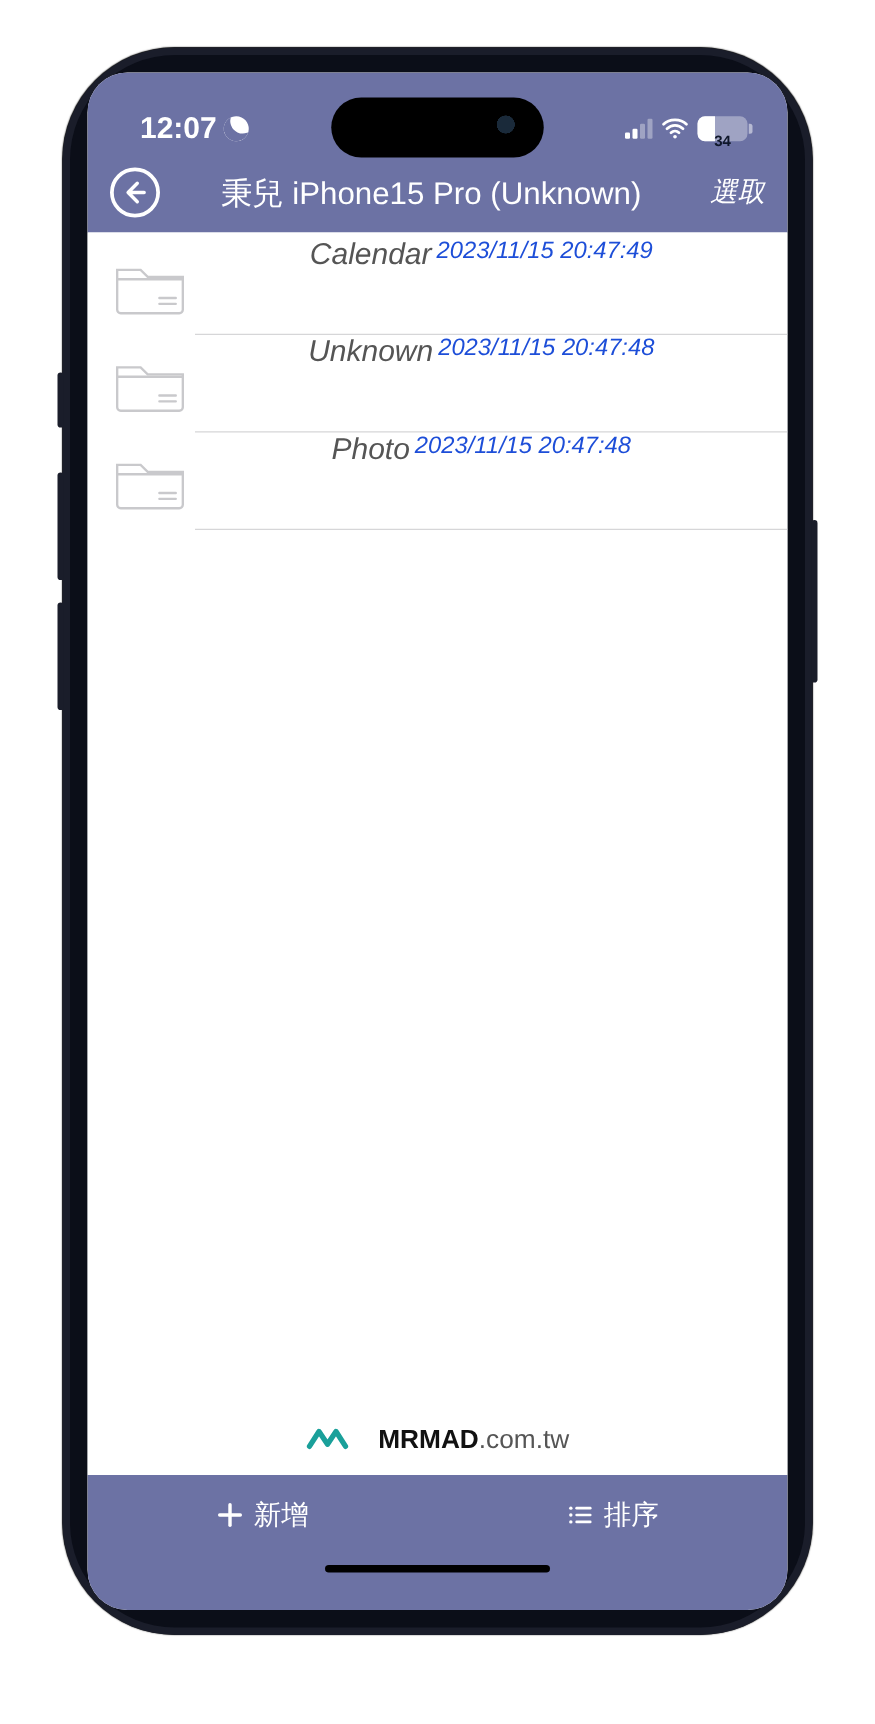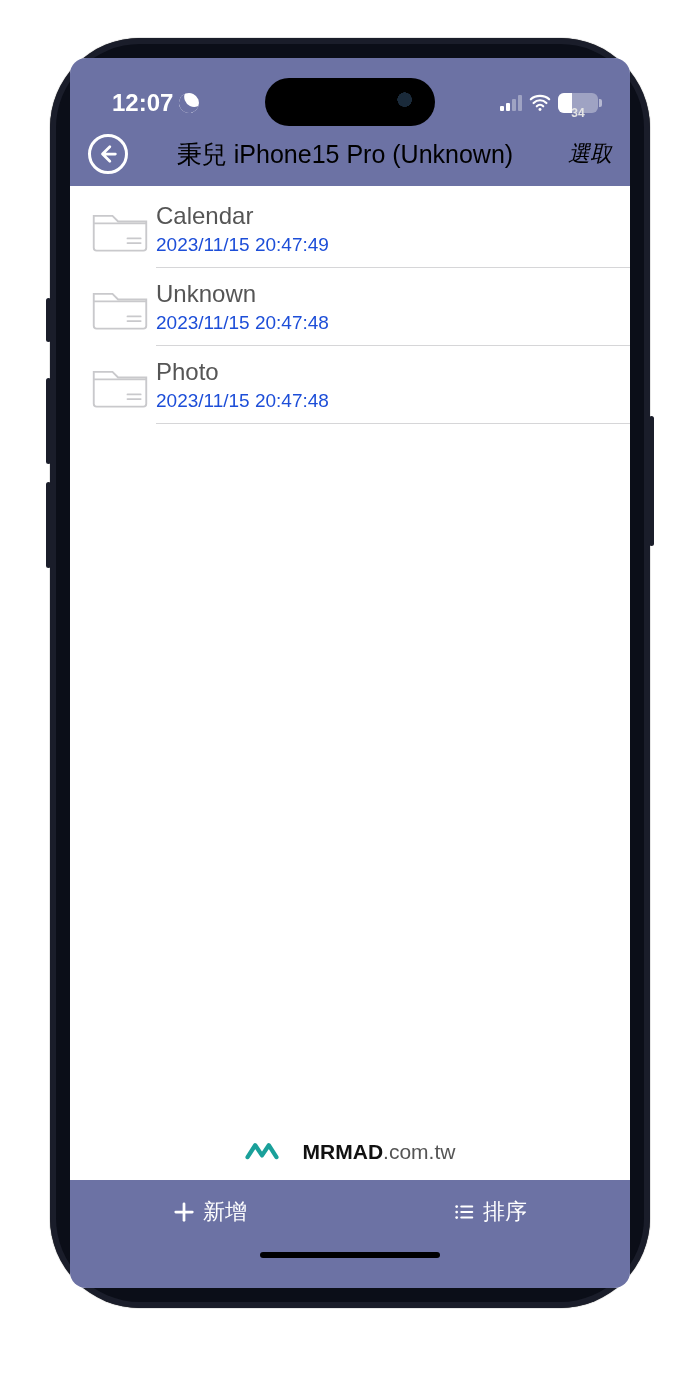--- a/index.html
+++ b/index.html
@@ -16,21 +16,21 @@
     position: absolute;
     left: 6px; top: 6px; right: 6px; bottom: 6px;
     background: #0b0e18;
     border-radius: 84px;
     padding: 14px;
   }
   .screen {
     position: relative;
     width: 100%; height: 100%;
     background: #ffffff;
-    border-radius: 16px;
+    border-radius: 32px;
     overflow: hidden;
     display: flex;
     flex-direction: column;
   }
   
   .island {
     position: absolute;
     top: 20px; left: 50%; transform: translateX(-50%);
     width: 170px; height: 48px;
     background: #000; border-radius: 28px;
@@ -74,28 +74,28 @@
     font-size:12px; color:#4a4f78; font-weight:700;
   }
   .battery::before{
     content:""; position:absolute; left:0; top:0; bottom:0;
     width:34%; background:#fff; border-radius:6px 0 0 6px;
   }
   .battery::after{
     content:""; position:absolute; right:-4px; top:6px;
     width:3px; height:8px; background:rgba(255,255,255,.5); border-radius:0 2px 2px 0;
   }
-  .battery-num{ position:relative; z-index:1; color:#e5e5e5;margin-top:20px; }
+  .battery-num{ position:relative; z-index:1; color:#0f172a;margin-top:20px; }
   
   .navbar {
     height: 58px;
     background: #6c72a4;
     display:flex; align-items:center;
     padding: 0 18px 6px;
-    color:#000000;
+    color:#ffffff;
   }
   .back-btn {
     width:40px; height:40px; border:3px solid #fff; border-radius:50%;
     display:flex; align-items:center; justify-content:center;
     flex-shrink:0;
   }
   .back-btn svg { width:22px; height:22px; }
   .nav-title {
     flex:1; text-align:center; font-size:25px; font-weight:400;
     white-space:nowrap; overflow:hidden;
@@ -104,24 +104,25 @@
   
   .list { flex:1; background:#fff; overflow:hidden; }
   .row {
     display:flex; align-items:center;
     height:78px;
     padding-left:14px;
     position:relative;
   }
   .row-body {
     flex:1; height:100%;
-    display:flex; flex-direction:column; justify-content:center;
+    display:flex; justify-content:center;
     gap:4px;
     border-bottom:1px solid #d6d6d8;
     padding-right:16px;
+    font-style:italic;
   }
   .row:first-child { margin-top:4px; }
   .folder-icon { width:72px; display:flex; align-items:center; justify-content:center; }
   .folder-icon svg { width:60px; height:48px; }
   .row-title { font-size:24px; color:#555; }
   .row-sub { font-size:19px; color:#1d4ed8; }
   
   .watermark {
     height: 56px;
     display:flex; align-items:center; justify-content:center;

